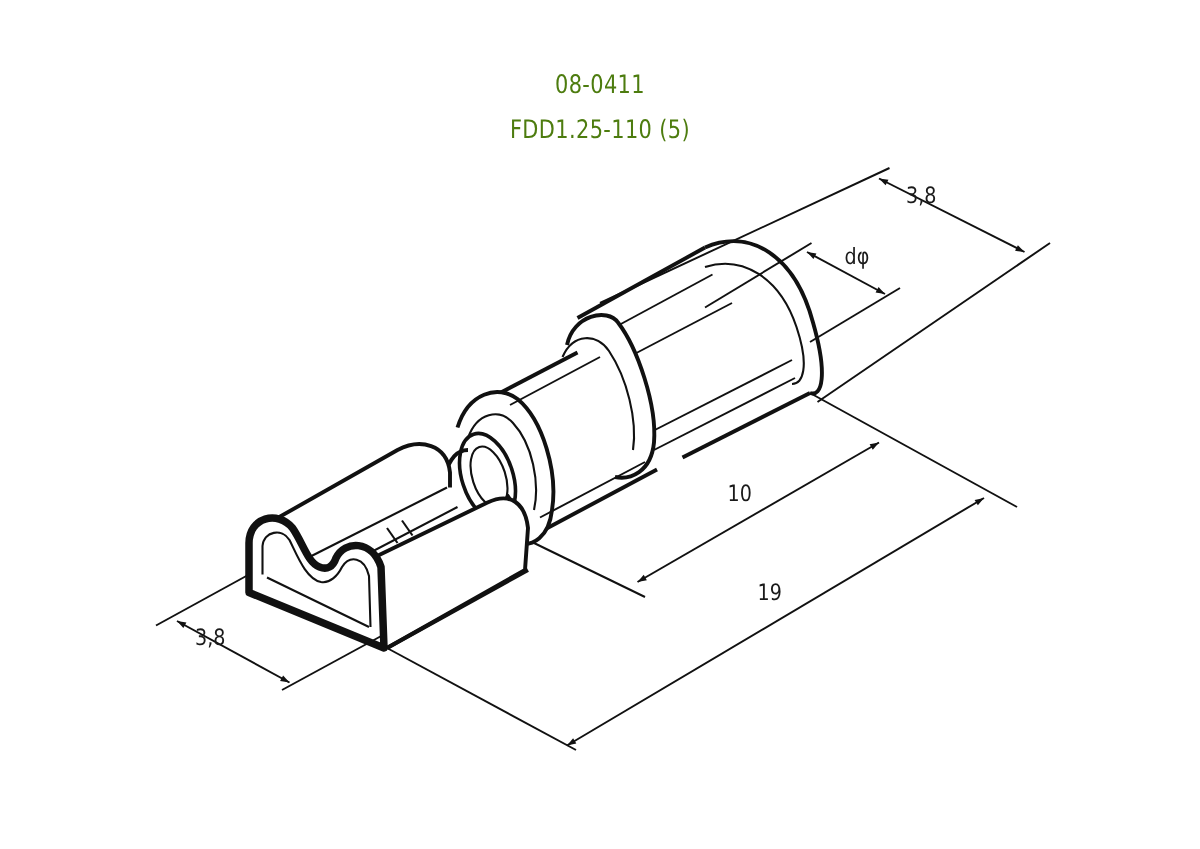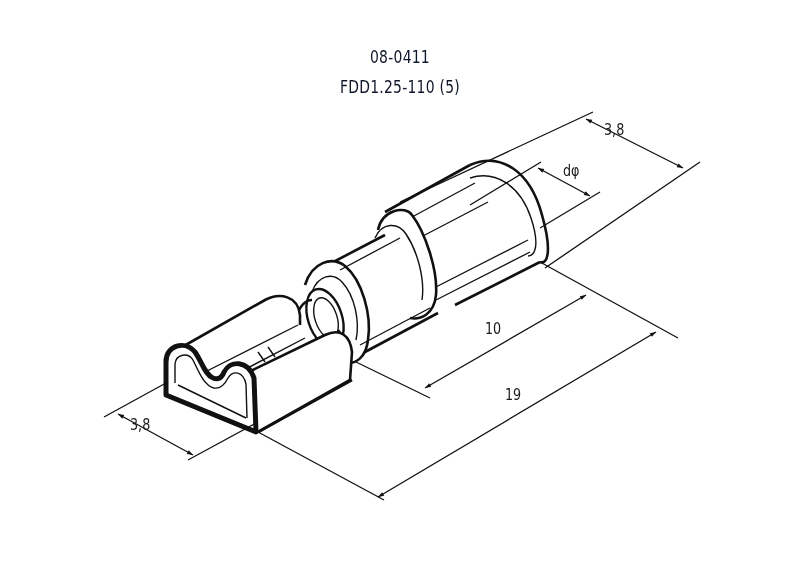--- a/index.html
+++ b/index.html
@@ -1,18 +1,18 @@
 <!DOCTYPE html>
 <html><head>
 <meta charset="utf-8">
 <style>
   html, body { margin: 0; padding: 0; background: #ffffff; }
   body { width: 800px; height: 566px; position: relative; overflow: hidden; font-family: "DejaVu Sans", sans-serif; }
   .drawing { position: absolute; left: 0; top: 0; width: 800px; height: 566px; }
-  .title-block { position: absolute; left: 0; top: 42px; width: 800px; text-align: center; color: #0f172a; }
+  .title-block { position: absolute; left: 0; top: 42px; width: 800px; text-align: center; color: #4d7c0f; }
   .title-line { font-family: "DejaVu Sans", sans-serif; font-size: 17px; line-height: 30px; letter-spacing: 0.3px; font-weight: normal; transform: scaleX(0.82); }
   .dim-label { position: absolute; font-family: "DejaVu Sans", sans-serif; font-size: 15px; color: #1a1a1a; transform: scaleX(0.85); transform-origin: left top; }
   svg line, svg path, svg ellipse { vector-effect: non-scaling-stroke; }
 </style>
 </head>
 <body>
 
 <div class="title-block">
   <div class="title-line">08-0411</div>
   <div class="title-line">FDD1.25-110 (5)</div>

